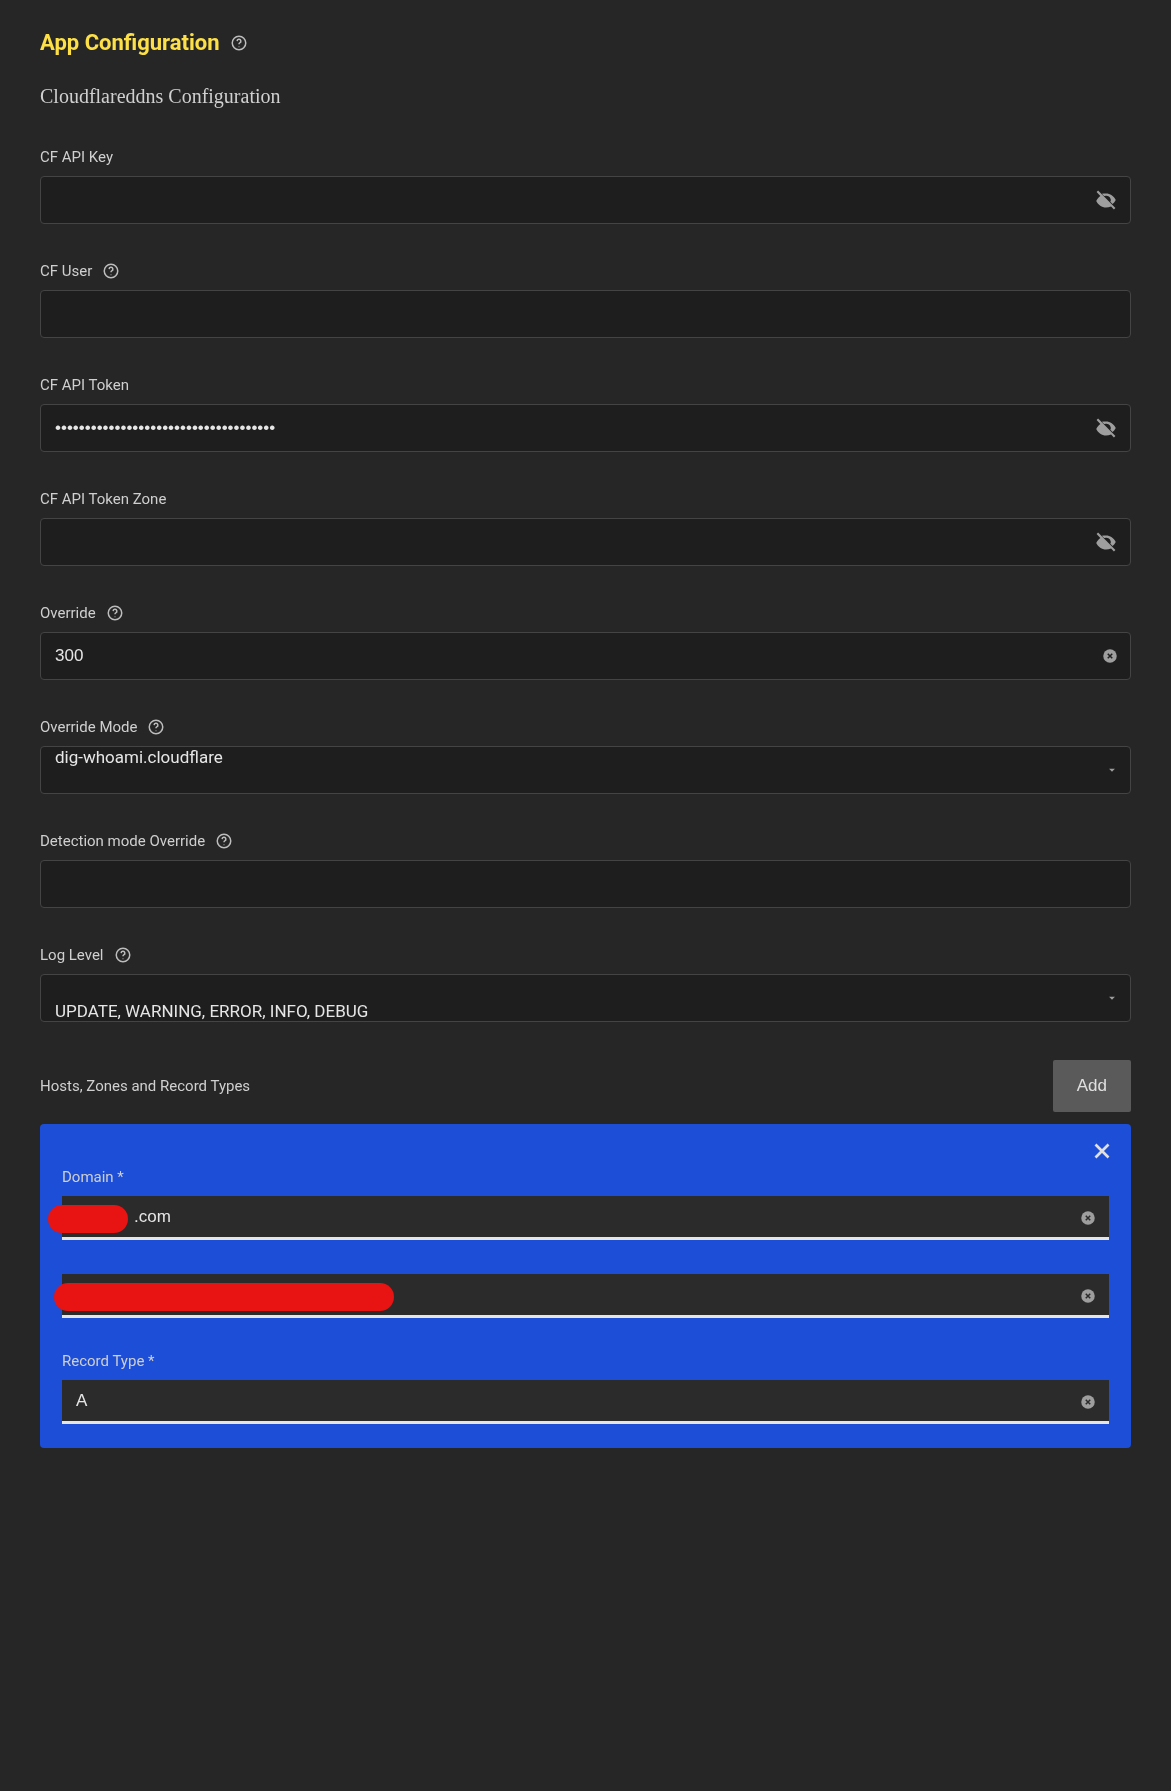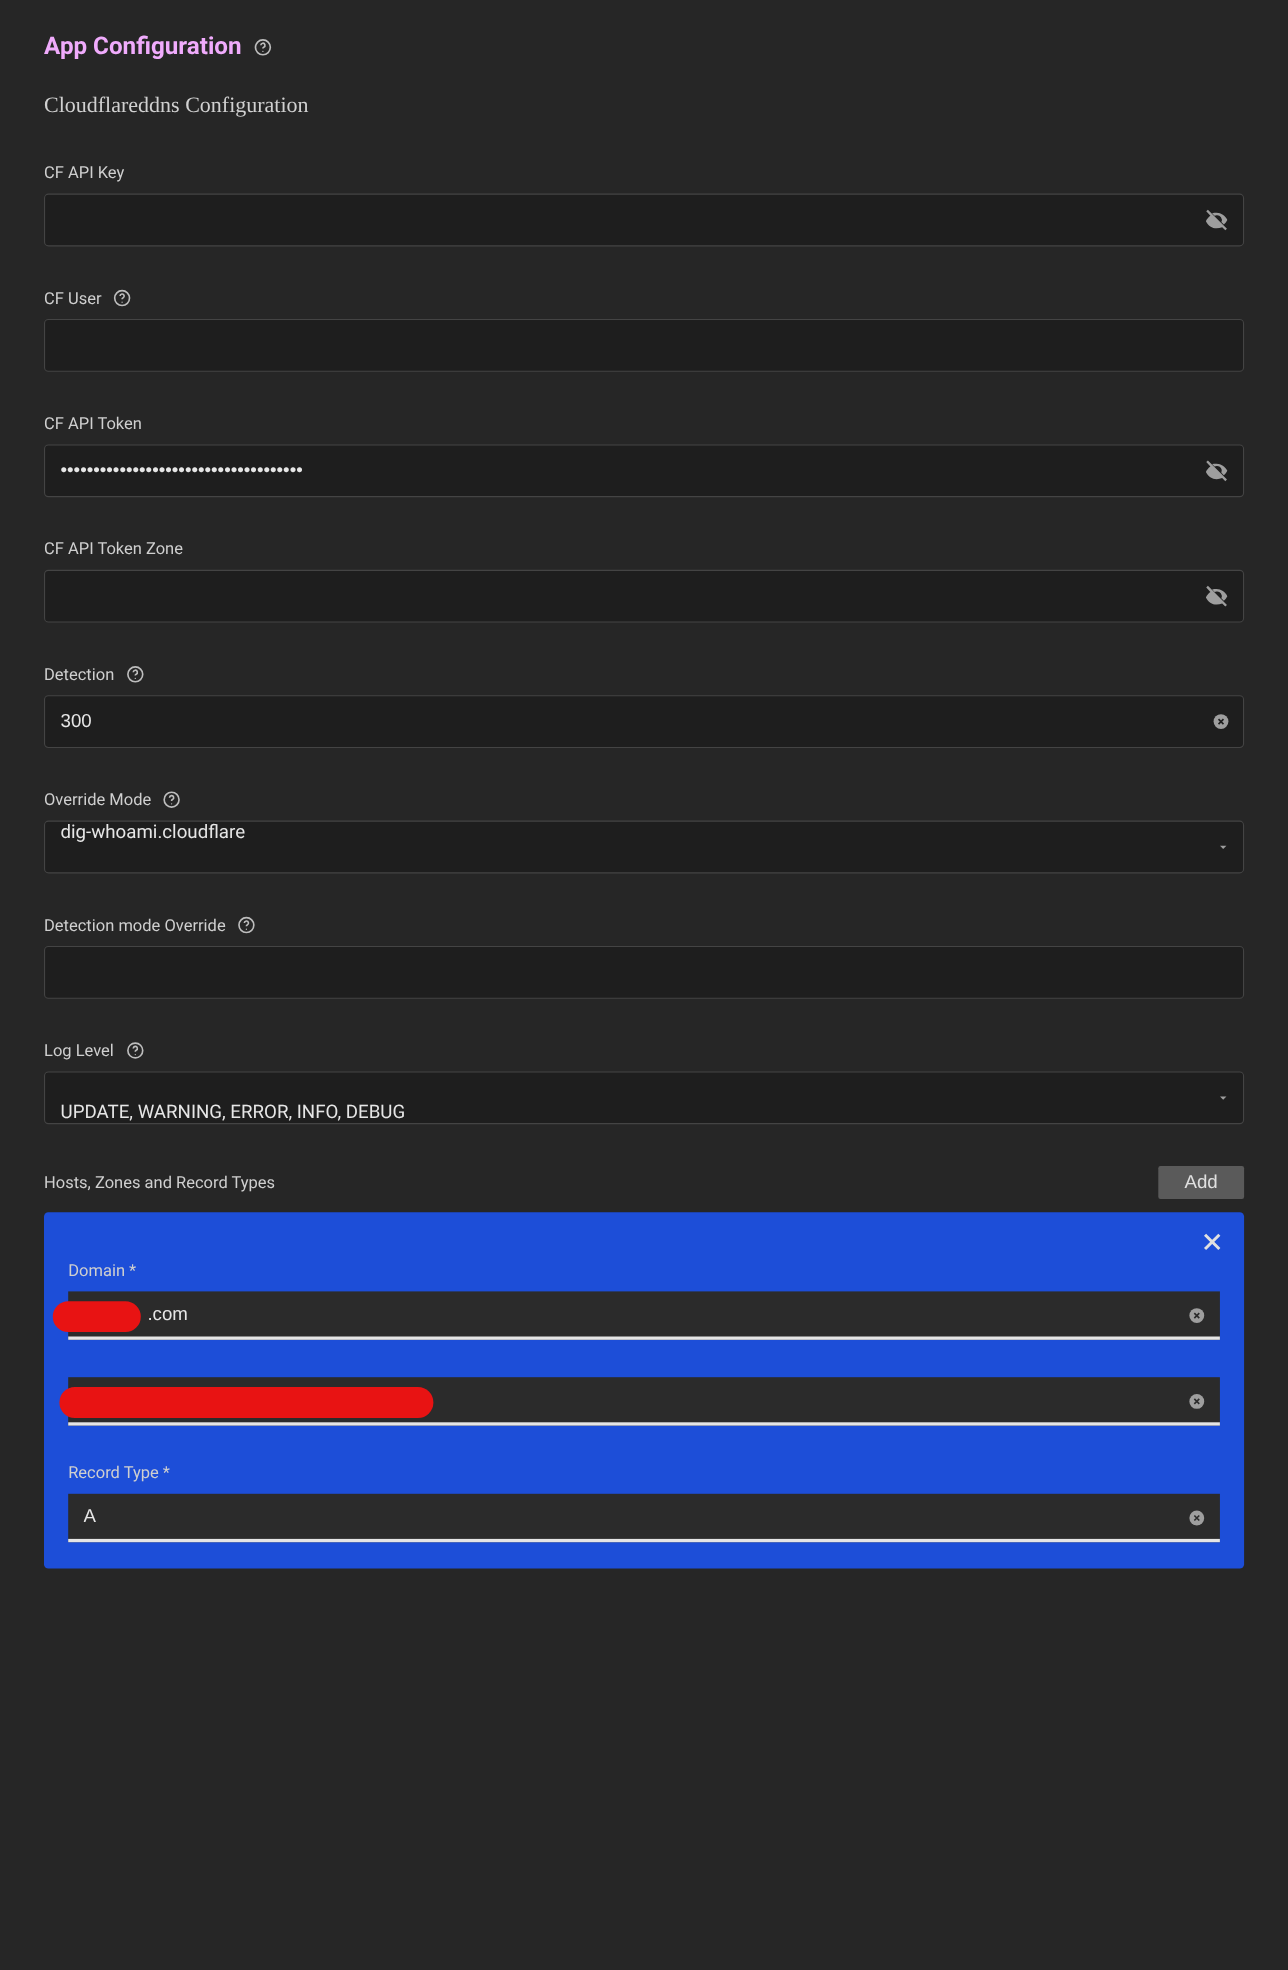--- a/index.html
+++ b/index.html
@@ -12,21 +12,21 @@
   }
   .page-title-row {
     display: flex;
     align-items: center;
     gap: 10px;
     margin-bottom: 30px;
   }
   .page-title {
     font-size: 22px;
     font-weight: 700;
-    color: #f0abfc;
+    color: #fde047;
   }
   .section-title {
     font-size: 20px;
     font-weight: 400;
     color: #d0d0d0;
     margin-bottom: 40px;
     font-family: Georgia, serif;
   }
   .field {
     margin-bottom: 38px;
@@ -93,21 +93,21 @@
     margin-top: 20px;
   }
   .list-header .label {
     font-size: 15px;
     color: #cfcfcf;
   }
   .add-btn {
     background: #5a5a5a;
     color: #e0e0e0;
     border: none;
-    height: 30px;
+    height: 52px;
     padding: 0 24px;
     font-size: 17px;
     border-radius: 2px;
     cursor: pointer;
   }
   .card {
     background: #1d4ed8;
     border-radius: 4px;
     padding: 20px 22px;
     margin-top: 12px;
@@ -217,21 +217,21 @@
     <span class="icon-right eye-off">
       <svg viewBox="0 0 24 24" fill="currentColor">
           <path d="M12 6c3.8 0 7.2 2.4 9 6-0.7 1.5-1.7 2.8-2.9 3.8l-2.1-2.1A4 4 0 0 0 12 8a4 4 0 0 0-1.7.4L8.2 6.3C9.4 6.1 10.7 6 12 6zM3.3 4.7 4.7 3.3l16 16-1.4 1.4-2.6-2.6C15.2 18.7 13.6 19 12 19c-3.8 0-7.2-2.4-9-6 .9-1.9 2.2-3.5 3.8-4.6L3.3 4.7zM9.5 11.9l2.6 2.6A2.5 2.5 0 0 1 9.5 11.9z"></path>
         </svg>
     </span>
   </div>
 </div>
 
 <div class="field">
   <div class="field-label-row">
-    <span class="field-label">Detection</span>
+    <span class="field-label">Override</span>
     <span class="help-icon">
       <svg viewBox="0 0 24 24" fill="none" stroke="currentColor" stroke-width="2">
           <circle cx="12" cy="12" r="9"></circle>
           <path d="M9.5 9.5a2.5 2.5 0 1 1 3.5 2.3c-.9.4-1 1-1 1.7"></path>
           <circle cx="12" cy="17" r="0.8" fill="currentColor" stroke="none"></circle>
         </svg>
     </span>
   </div>
   <div class="input-wrap">
     <input class="text-input" type="text" value="300" style="">

